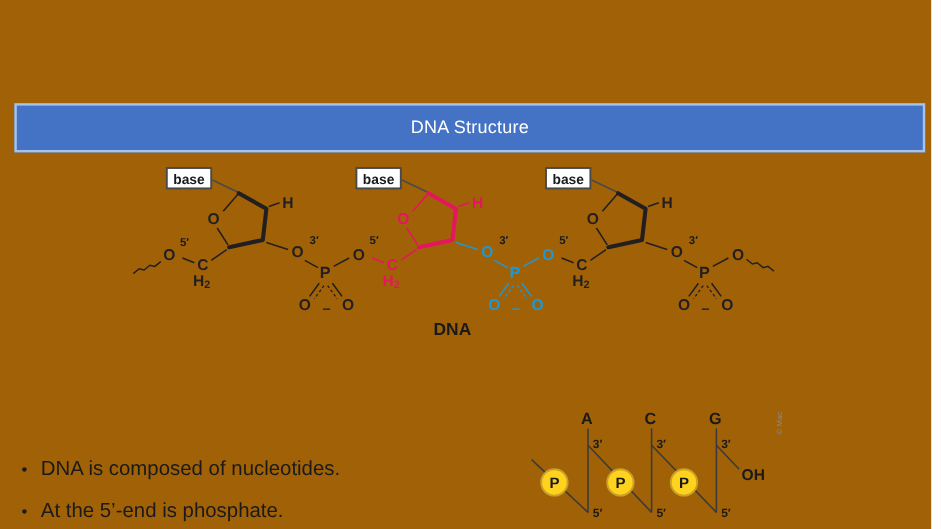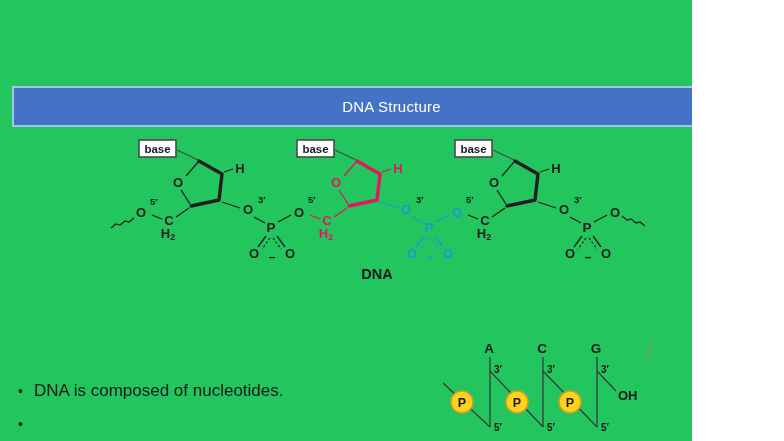--- a/index.html
+++ b/index.html
@@ -1,18 +1,18 @@
 <!DOCTYPE html>
 <html><head>
 <meta charset="utf-8">
 <style>
   *{margin:0;padding:0;box-sizing:border-box}
   html,body{background:#fff}
   body{font-family:"Liberation Sans",sans-serif}
-  .slide{position:relative;width:692px;height:441px;background:#22c55e;overflow:hidden}
+  .slide{position:relative;width:776px;height:441px;background:#a16207;overflow:hidden}
   .title-bar{position:absolute;left:12px;top:86px;width:759px;height:41px;
     display:flex;align-items:center;justify-content:center}
   .title-bar .title{color:#ffffff;font-size:15px;font-weight:400;letter-spacing:.2px}
   .bullets{position:absolute;left:18px;top:381px;list-style:none}
   .bullets li{display:flex;align-items:baseline;margin-bottom:15px;
     font-size:17px;color:#1a1a1a}
   .bullets .marker{width:16px;font-size:14px;flex:0 0 16px}
   svg{position:absolute;overflow:visible}
   #chem-svg{left:95px;top:130px}
   #strand-svg{left:438px;top:330px}
@@ -165,16 +165,17 @@
       <text x="652" y="362" font-size="6.5" font-weight="400" fill="#8a8a8a" text-anchor="start" transform="rotate(-90,652,362)">© Mac</text>
     </svg>
 
   <ul class="bullets">
     <li>
       <span class="marker">•</span>
       <span>DNA is composed of nucleotides.</span>
     </li>
     <li>
       <span class="marker">•</span>
+      <span>At the 5’-end is phosphate.</span>
     </li>
   </ul>
 
 </div>
 
 </body></html>

